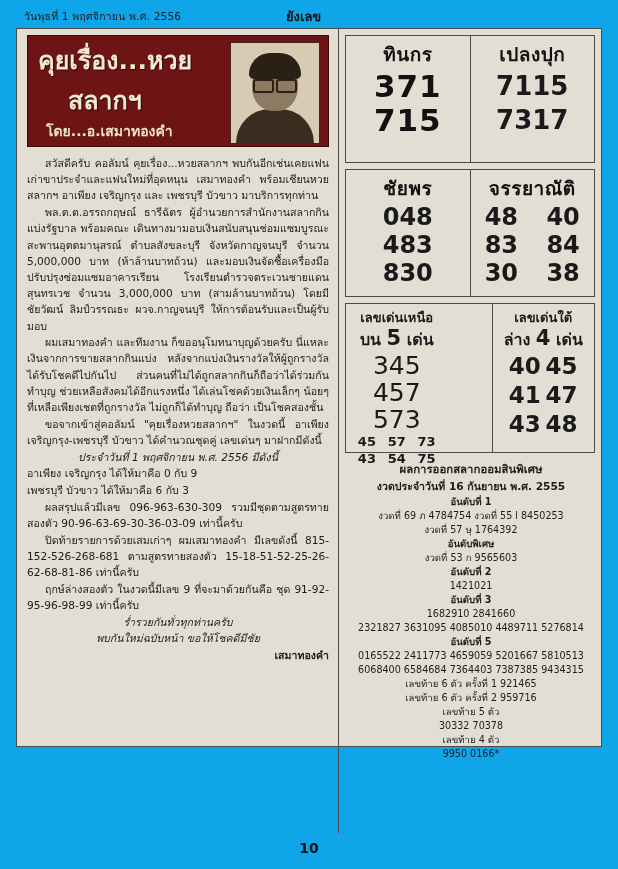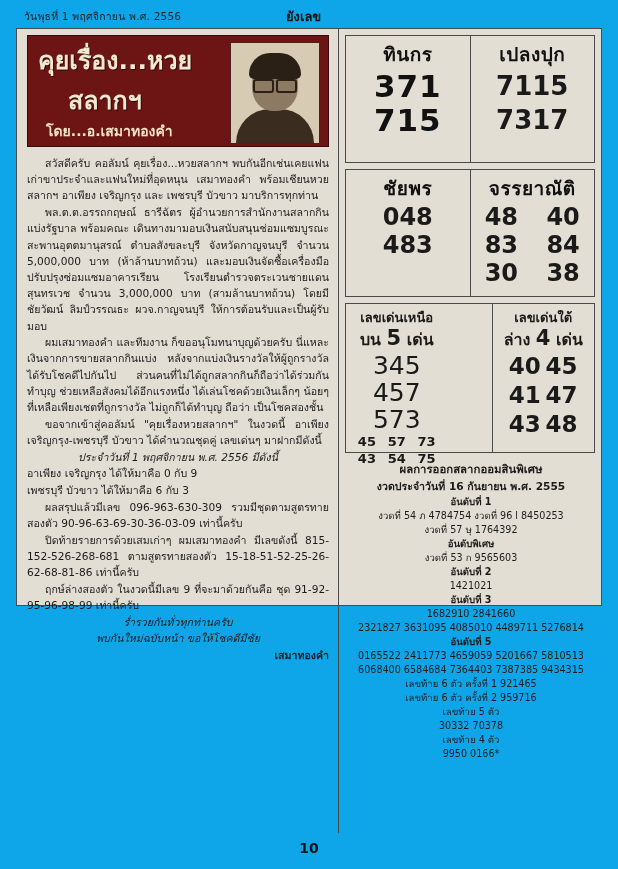--- a/index.html
+++ b/index.html
@@ -22,21 +22,21 @@
   .topdate{
     position:absolute;left:24px;top:8px;
     font-size:10.5px;color:#222;letter-spacing:.2px;
   }
   .topname{
     position:absolute;left:286px;top:6px;
     font-size:13px;font-weight:bold;color:#111;
   }
   
   .frame{
-    position:absolute;left:16px;top:28px;width:586px;height:578px;
+    position:absolute;left:16px;top:28px;width:586px;height:719px;
     border:1px solid #4a4a4a;
     background:#e2ded3;
     box-sizing:border-box;
   }
   .col-left{
     position:absolute;left:0;top:0;width:322px;height:804px;
     border-right:1px solid #4a4a4a;box-sizing:border-box;
     padding:6px 8px 0 10px;
   }
   .col-right{
@@ -227,20 +227,21 @@
             <span>17</span>
           </div>
         </div>
       </div>
 
       <div class="rbox rbox-mid">
         <div class="rcell">
           <div class="rhead">ชัยพร</div>
           <div class="rnum-s">048</div>
           <div class="rnum-s">483</div>
+          <div class="rnum-s">830</div>
         </div>
         <div class="rcell">
           <div class="rhead">จรรยาณัติ</div>
           <div class="rnum-row-s">
             <span>48</span>
             <span>40</span>
           </div>
           <div class="rnum-row-s">
             <span>83</span>
             <span>84</span>
@@ -295,21 +296,21 @@
           </div>
         </div>
       </div>
 
       <div class="results">
         <div class="rt">ผลการออกสลากออมสินพิเศษ</div>
         <div class="rsub">งวดประจำวันที่ 16 กันยายน พ.ศ. 2555</div>
 
         <div>
           <div class="lbl">อันดับที่ 1</div>
-          <div>งวดที่ 54 ภ 4784754        งวดที่ 96  l 8450253</div>
+          <div>งวดที่ 69 ภ 4784754        งวดที่ 55  l 8450253</div>
           <div>งวดที่ 57 ษุ 1764392</div>
           <div class="lbl">อันดับพิเศษ</div>
           <div>งวดที่ 53 ก 9565603</div>
         </div>
 
         <div>
           <div class="lbl">อันดับที่ 2</div>
           <div>1421021</div>
         </div>
 

